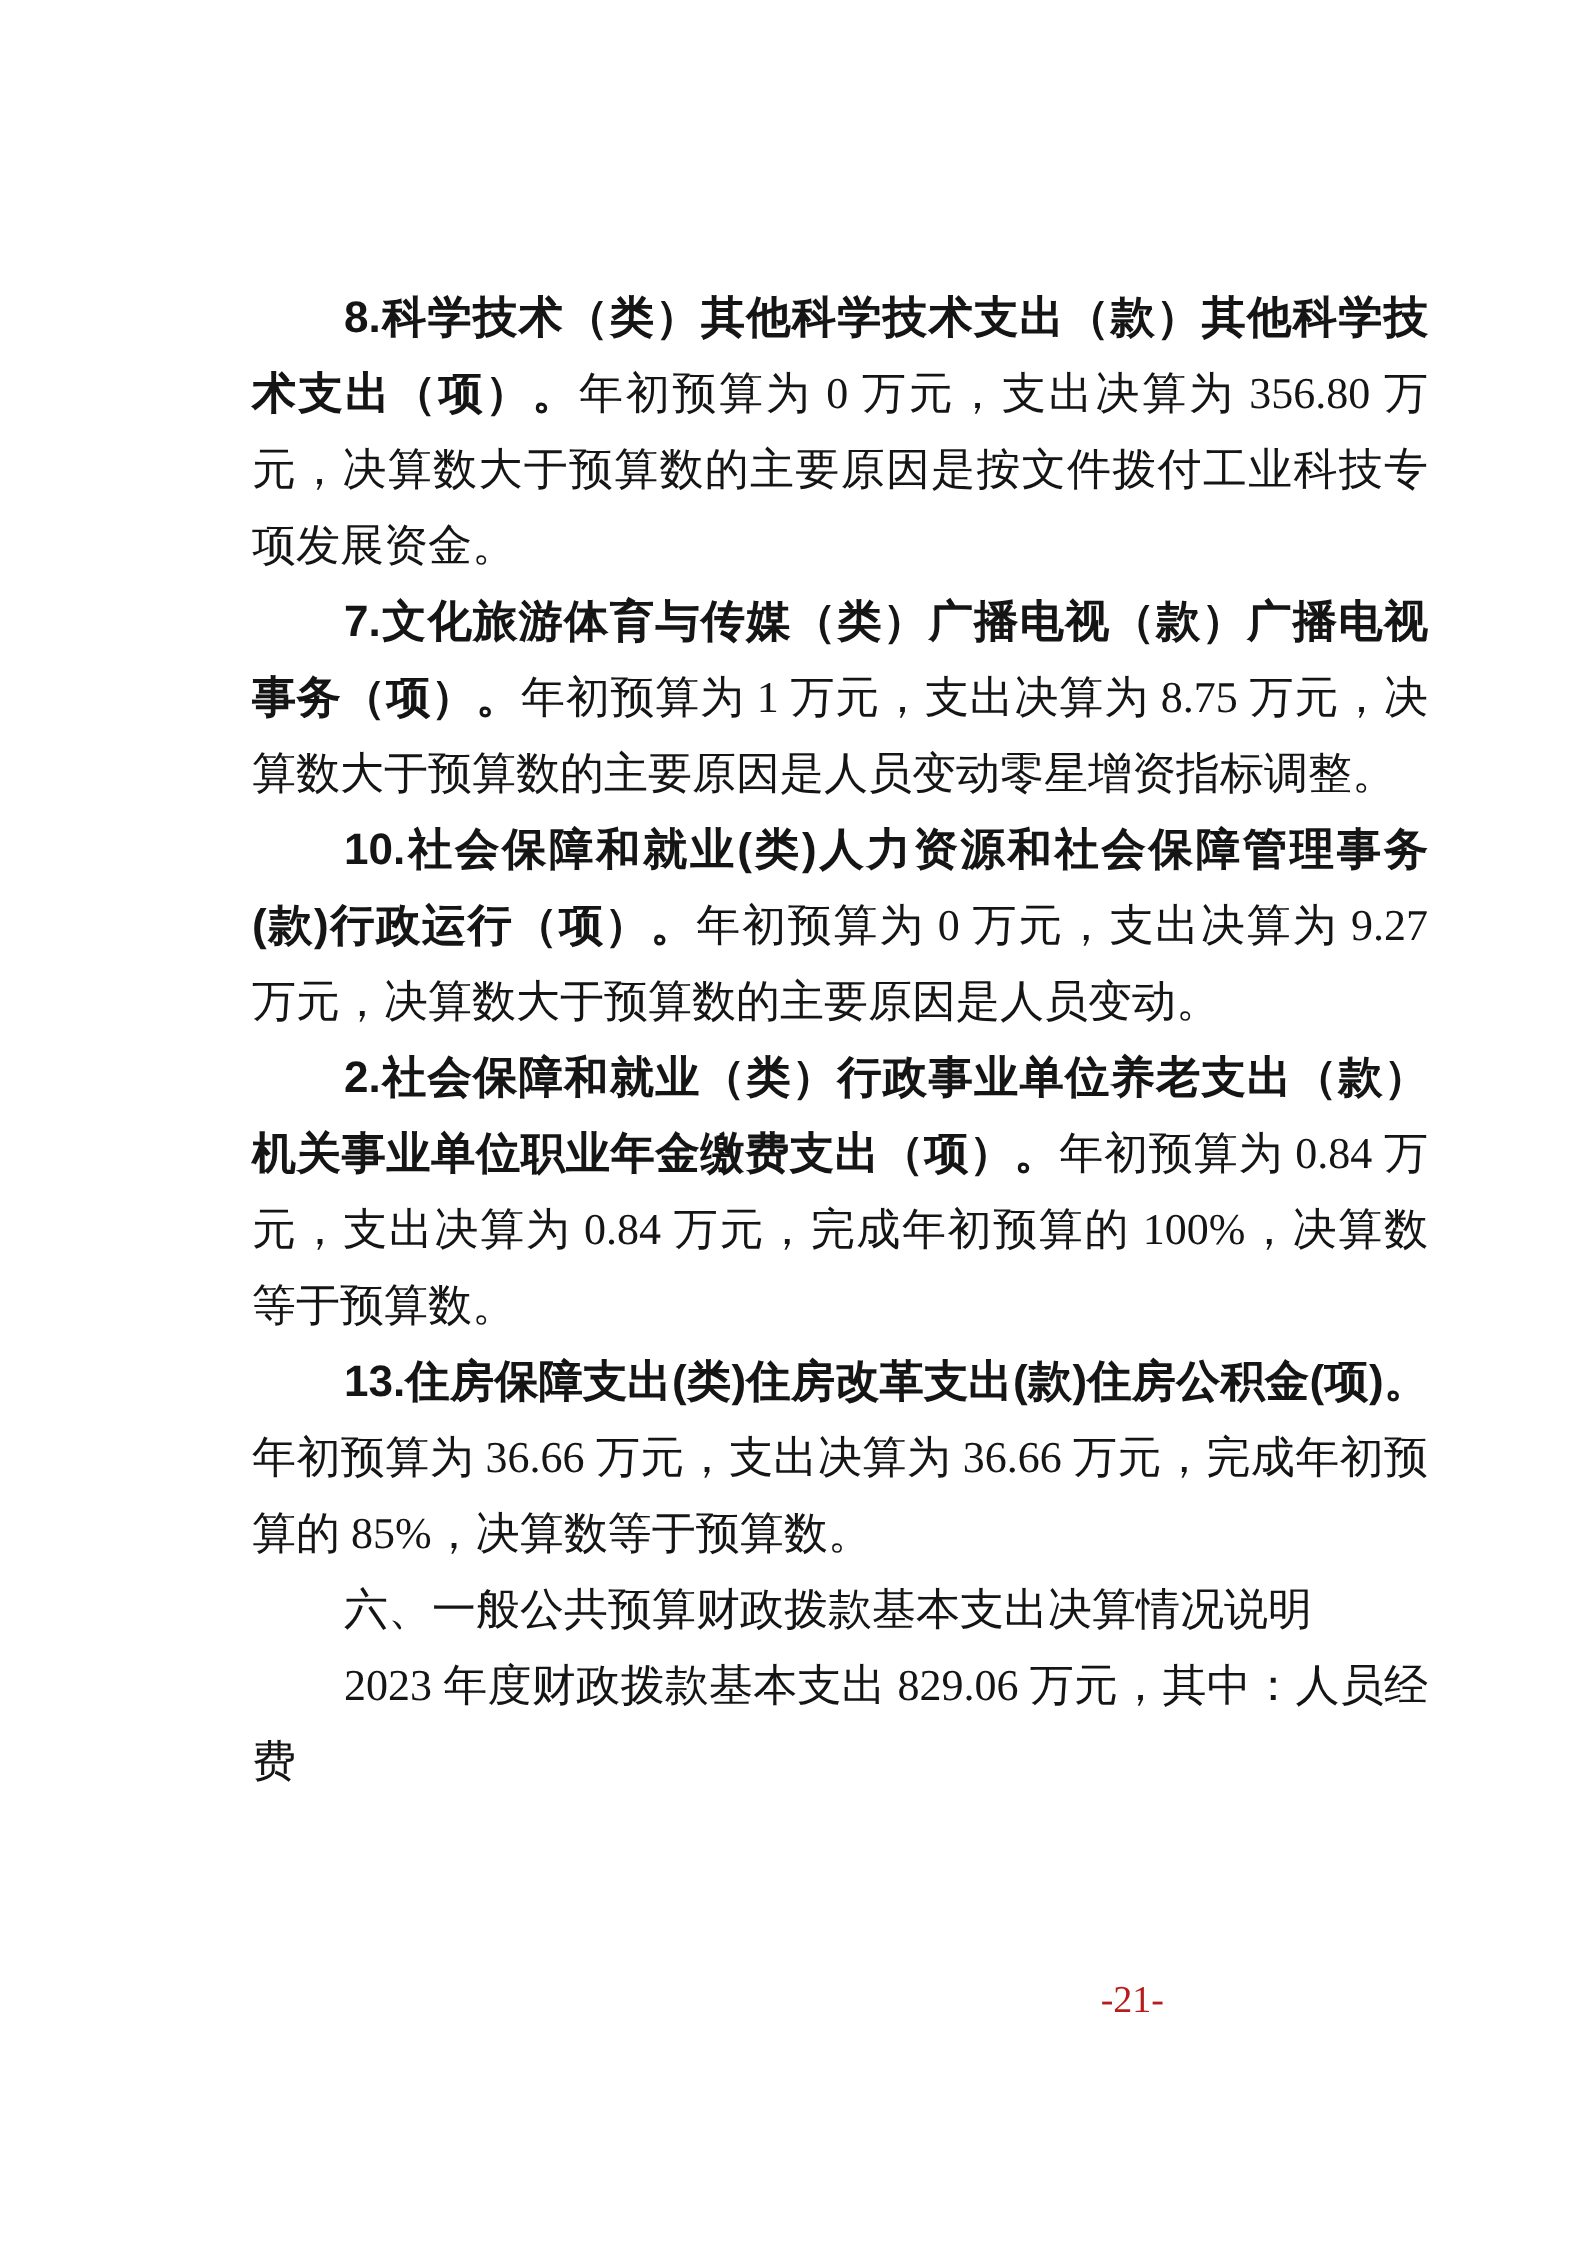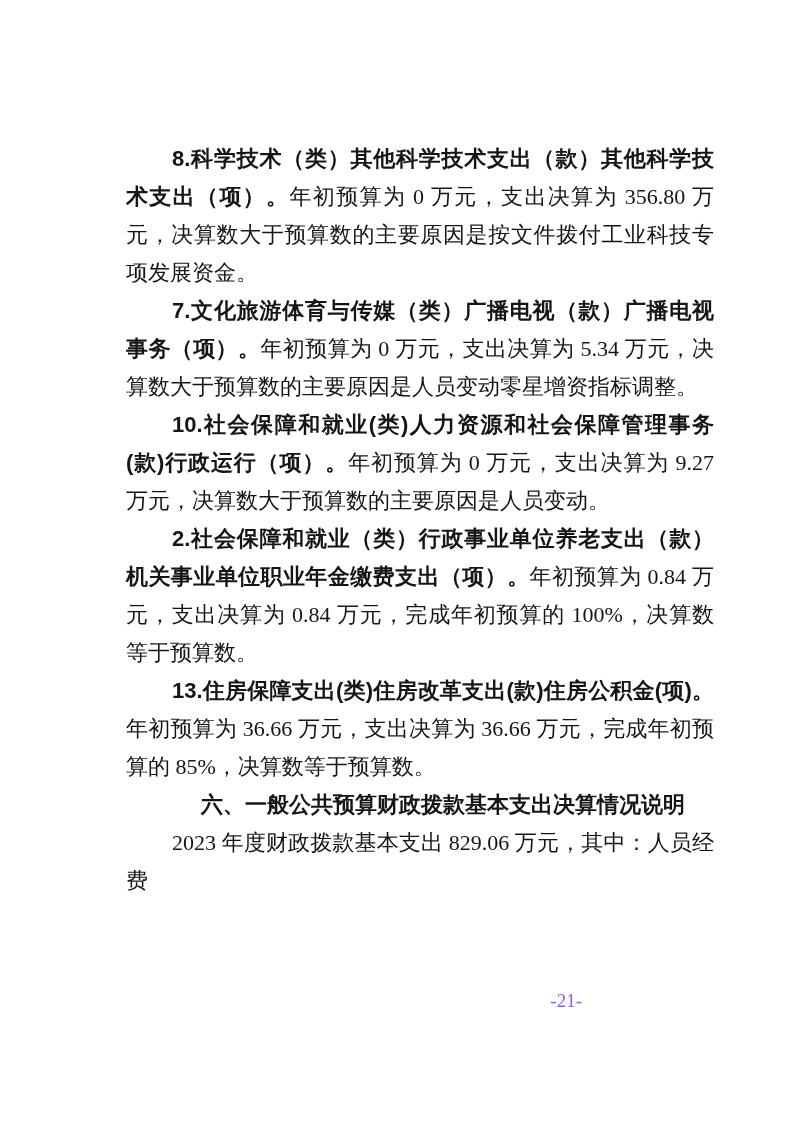--- a/index.html
+++ b/index.html
@@ -36,46 +36,46 @@
   }
   p.para .bold-head {
     font-family: "Liberation Sans", "DejaVu Sans", sans-serif;
     font-weight: 700;
   }
   p.section-heading {
     margin: 0;
     font-size: 22px;
     line-height: 38px;
     text-indent: 46px;
-    text-align: center;
+    text-align: left;
     font-family: "Liberation Sans", "DejaVu Sans", sans-serif;
-    font-weight: 700;
+    font-weight: 400;
   }
   p.closing {
     text-align-last: justify;
   }
   .page-number {
     position: absolute;
     right: 102px;
     top: 990px;
     font-size: 19px;
     line-height: 22px;
     font-family: "Liberation Serif", "DejaVu Serif", serif;
-    color: #8b5cf6;
+    color: #b91c1c;
   }
 </style>
 </head>
 <body>
 
 <div class="page">
   <div class="content">
 
     <p class="para"><span class="bold-head">8.科学技术（类）其他科学技术支出（款）其他科学技术支出（项）。</span><span>年初预算为 0 万元，支出决算为 356.80 万元，决算数大于预算数的主要原因是按文件拨付工业科技专项发展资金。</span></p>
 
-    <p class="para"><span class="bold-head">7.文化旅游体育与传媒（类）广播电视（款）广播电视事务（项）。</span><span>年初预算为 0 万元，支出决算为 5.34 万元，决算数大于预算数的主要原因是人员变动零星增资指标调整。</span></p>
+    <p class="para"><span class="bold-head">7.文化旅游体育与传媒（类）广播电视（款）广播电视事务（项）。</span><span>年初预算为 1 万元，支出决算为 8.75 万元，决算数大于预算数的主要原因是人员变动零星增资指标调整。</span></p>
 
     <p class="para"><span class="bold-head">10.社会保障和就业(类)人力资源和社会保障管理事务(款)行政运行（项）。</span><span>年初预算为 0 万元，支出决算为 9.27 万元，决算数大于预算数的主要原因是人员变动。</span></p>
 
 
     <p class="para"><span class="bold-head">2.社会保障和就业（类）行政事业单位养老支出（款）机关事业单位职业年金缴费支出（项）。</span><span>年初预算为 0.84 万元，支出决算为 0.84 万元，完成年初预算的 100%，决算数等于预算数。</span></p>
 
     <p class="para"><span class="bold-head">13.住房保障支出(类)住房改革支出(款)住房公积金(项)。</span><span>年初预算为 36.66 万元，支出决算为 36.66 万元，完成年初预算的 85%，决算数等于预算数。</span></p>
 
     <p class="section-heading">六、一般公共预算财政拨款基本支出决算情况说明</p>
 

